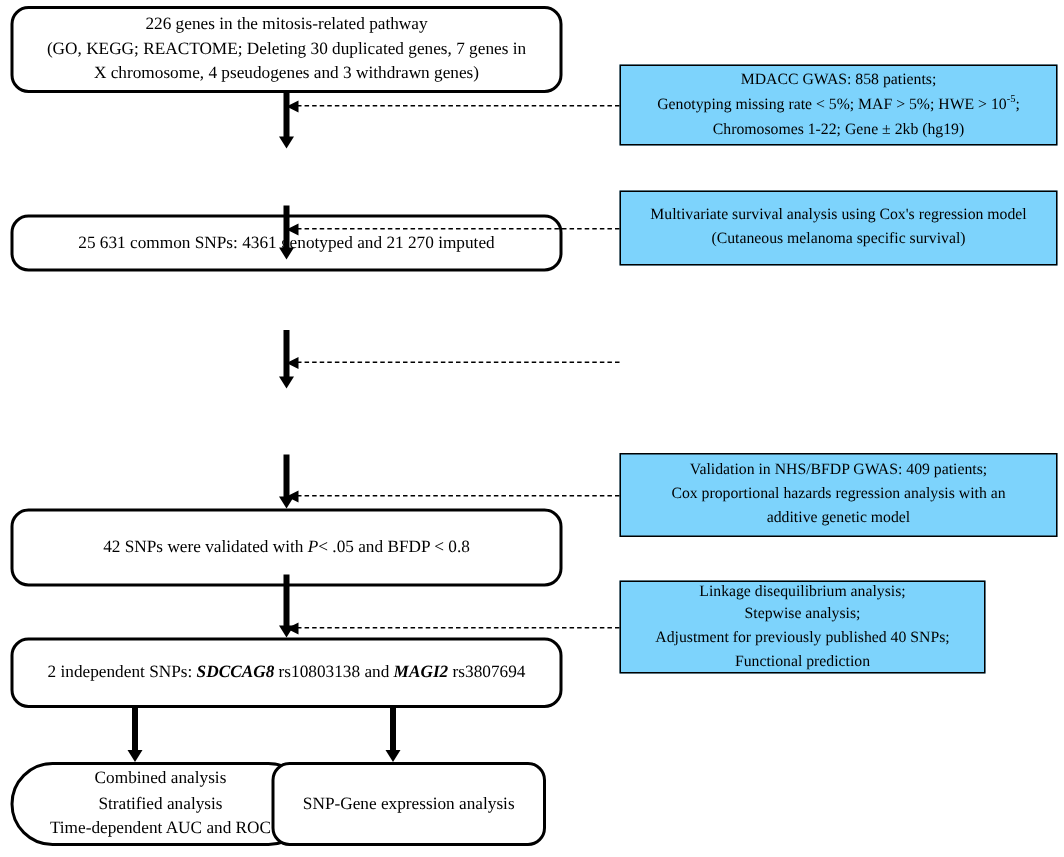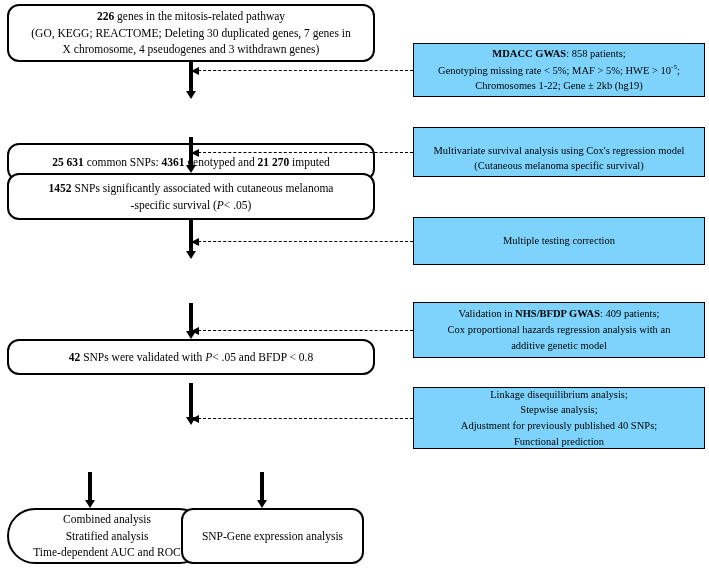--- a/index.html
+++ b/index.html
@@ -45,21 +45,21 @@
     justify-content: center;
     text-align: center;
     font-size: 10.5px;
     line-height: 1.5;
     color: #000000;
     padding: 2px 6px;
   }
   .notebox .txt { display: block; width: 100%; }
 
   
-  b  { font-weight: bold; }
+  b  { font-weight: normal; }
   i  { font-style: italic; }
   .bi { font-weight: bold; font-style: italic; }
   .sup { font-size: 7px; vertical-align: super; }
 
   
   .vconn {
     position: absolute;
     width: 0;
   }
   .vconn .stem {
@@ -106,34 +106,33 @@
       X chromosome, 4 pseudogenes and 3 withdrawn genes)
     </span>
   </div>
 
   <div class="mainbox" style="left:7px; top:99px; width:368px; height:38px;margin-top:44px;">
     <span class="txt">
       <b>25&nbsp;631</b> common SNPs: <b>4361</b> genotyped and <b>21&nbsp;270</b> imputed
     </span>
   </div>
 
-  <div class="mainbox" style="left:7px; top:173px; width:368px; height:47px;">
-    <span class="txt">
-      <b>1452</b> SNPs significantly associated with cutaneous melanoma<br>
-      -specific survival (<i>P</i>&lt; .05)
-    </span>
-  </div>
-
-
-  <div class="mainbox" style="left:7px; top:339px; width:368px; height:36px;">
+
+
+  <div class="mainbox" style="left:7px; top:339px; width:368px; height:52px;">
     <span class="txt">
       <b>42</b> SNPs were validated with <i>P</i>&lt; .05 and BFDP &lt; 0.8
     </span>
   </div>
 
+  <div class="mainbox" style="left:7px; top:425px; width:368px; height:47px;">
+    <span class="txt">
+      <b>2</b> independent SNPs: <span class="bi">SDCCAG8</span> <b>rs10803138</b> and <span class="bi">MAGI2</span> <b>rs3807694</b>
+    </span>
+  </div>
 
   <div class="mainbox" style="left:7px; top:508px; width:200px; height:56px;border-radius:28px;">
     <span class="txt">
       Combined analysis<br>
       Stratified analysis<br>
       Time-dependent AUC and ROC
     </span>
   </div>
 
   <div class="mainbox" style="left:181px; top:508px; width:183px; height:56px;">
@@ -143,42 +142,37 @@
   </div>
 
   <div class="notebox" style="left:413px; top:43px; width:292px; height:54px;">
     <span class="txt">
       <b>MDACC GWAS</b>: 858 patients;<br>
       Genotyping missing rate &lt; 5%; MAF &gt; 5%; HWE &gt; 10<span class="sup">-5</span>;<br>
       Chromosomes 1-22; Gene ± 2kb (hg19)
     </span>
   </div>
 
-  <div class="notebox" style="left:413px; top:127px; width:292px; height:50px;align-items:flex-end;">
+  <div class="notebox" style="left:413px; top:127px; width:292px; height:50px;">
     <span class="txt">
       Multivariate survival analysis using Cox's regression model<br>
       (Cutaneous melanoma specific survival)
     </span>
   </div>
 
-  <div class="notebox" style="left:413px; top:217px; width:292px; height:48px;">
-    <span class="txt">
-      Multiple testing correction
-    </span>
-  </div>
 
   <div class="notebox" style="left:413px; top:302px; width:292px; height:56px;">
     <span class="txt">
       Validation in <b>NHS/BFDP GWAS</b>: 409 patients;<br>
       Cox proportional hazards regression analysis with an<br>
       additive genetic model
     </span>
   </div>
 
-  <div class="notebox" style="left:413px; top:387px; width:292px; height:62px;">
+  <div class="notebox" style="left:413px; top:387px; width:244px; height:62px;">
     <span class="txt">
       Linkage disequilibrium analysis;<br>
       Stepwise analysis;<br>
       Adjustment for previously published 40 SNPs;<br>
       Functional prediction
     </span>
   </div>
 
   <div class="vconn" style="left:191px; top:62px; height:37px;">
     <div class="stem" style="height:30px;"></div>

